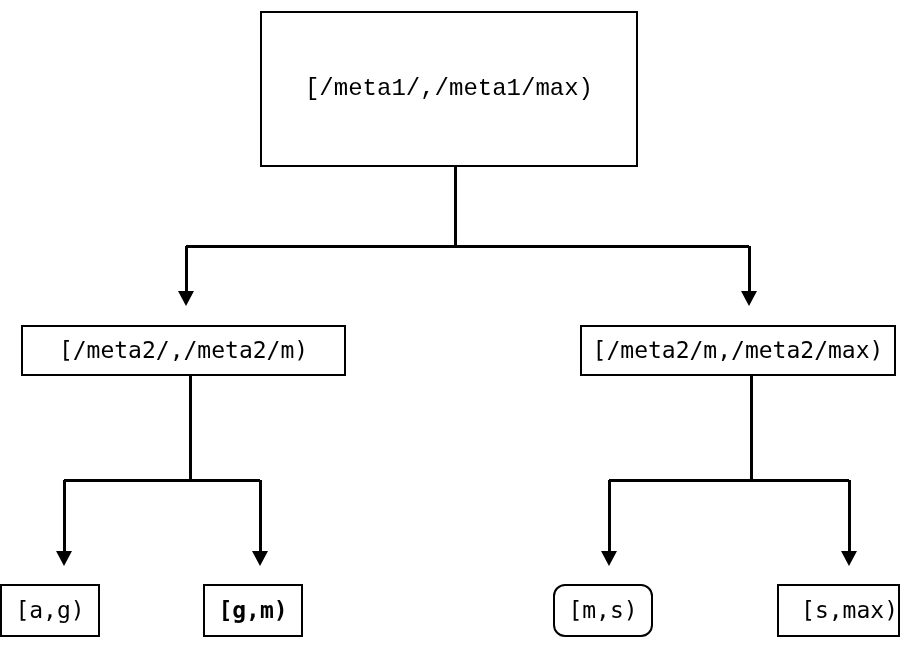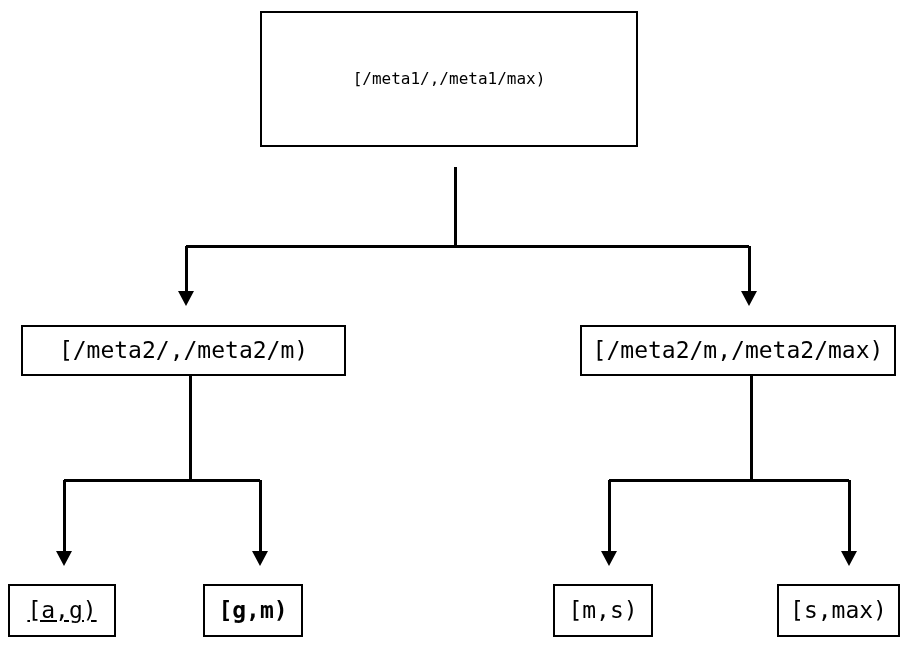--- a/index.html
+++ b/index.html
@@ -32,29 +32,29 @@
     justify-content: center;
     color: #000000;
     font-family: "DejaVu Sans Mono", "Liberation Mono", monospace;
     white-space: pre;
     letter-spacing: 0px;
   }
   .node-label {
     display: block;
     line-height: 1;
   }
-  .node-root    { left: 260px; top: 11px;  width: 378px; height: 136px; font-size: 16px; }
+  .node-root    { left: 260px; top: 11px;  width: 378px; height: 156px; font-size: 24px; font-family: Liberation Mono, monospace; }
   .node-mid     { top: 325px; height: 51px; font-size: 23px; }
   .node-mid-l   { left: 21px;  width: 325px; }
   .node-mid-r   { left: 580px; width: 316px; }
   .node-leaf    { top: 584px; height: 53px; font-size: 23px; }
-  .node-leaf-1  { left: 8px;   width: 108px; text-decoration: underline;  }
+  .node-leaf-1  { left: 0;   width: 100px;  }
   .node-leaf-2  { left: 203px; width: 100px; font-weight: bold; }
-  .node-leaf-3  { left: 553px; width: 100px; }
-  .node-leaf-4  { left: 777px; width: 123px; }
+  .node-leaf-3  { left: 553px; width: 100px; border-radius: 12px; }
+  .node-leaf-4  { left: 777px; width: 123px; justify-content: flex-end; }
 </style>
 </head>
 <body>
 
 <div id="canvas">
 
   <svg id="tree-svg" viewBox="0 0 912 652" xmlns="http://www.w3.org/2000/svg">
     <g stroke="#000000" stroke-width="3" fill="none" shape-rendering="crispEdges">
 
       <path d="M 455 167 L 455 246"></path>

